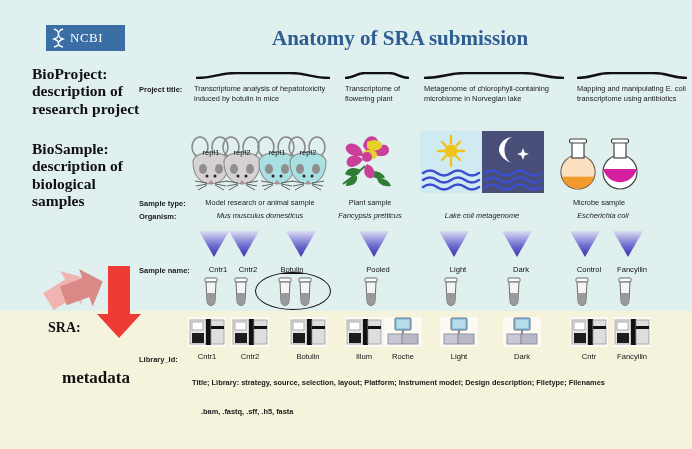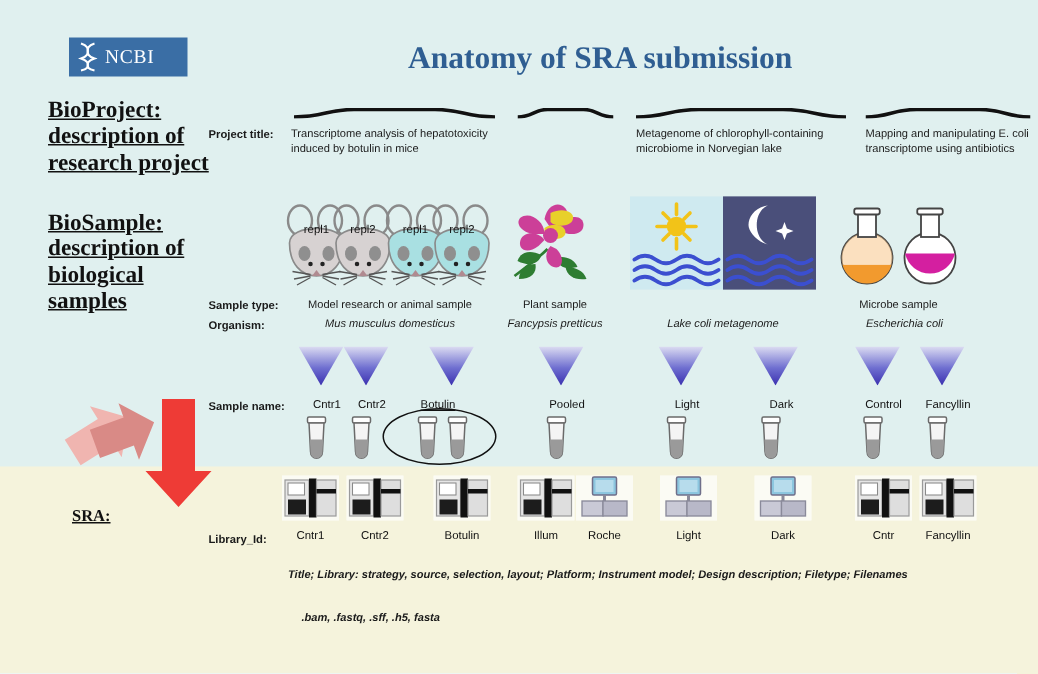--- a/index.html
+++ b/index.html
@@ -38,25 +38,24 @@
     font-size:21px;font-weight:bold;color:#2f5e92;
     text-align:left;
   }
 
   
   .row-label{
     position:absolute;
     font-family:"Liberation Serif",serif;
     font-size:15.5px;font-weight:bold;color:#111111;
     line-height:1.12;
-    text-decoration:underline;
   }
   #lbl-bioproject{left:32px;top:65px;width:110px;}
   #lbl-biosample{left:32px;top:140px;width:110px;}
-  #lbl-sra{left:48px;top:338px;font-size:11px;}
+  #lbl-sra{left:48px;top:320px;font-size:14px;}
   #lbl-metadata{left:62px;top:368px;font-size:17px;}
   #lbl-seqfiles{left:62px;top:397px;font-size:17px;}
   #lbl-otherncbi{
     left:17px;top:322px;width:72px;font-size:8.5px;line-height:1.2;
     font-family:"Liberation Serif",serif;font-weight:bold;color:#111;
   }
 
   
   .field-label{
     position:absolute;font-size:7.5px;font-weight:bold;color:#1a1a1a;
@@ -144,21 +143,21 @@
   
   .seq{position:absolute;width:38px;height:30px;background:#fbfbf4;}
   .libname{
     position:absolute;font-size:7.6px;color:#111;text-align:center;width:44px;
     font-family:"Liberation Sans",sans-serif;
   }
 
   
   .meta-line{
     position:absolute;font-size:7.4px;color:#1a1a1a;font-weight:bold;
-    font-family:"Liberation Sans",sans-serif;white-space:nowrap;font-style:italic;
+    font-family:"Liberation Sans",sans-serif;white-space:nowrap;
   }
   #md-line{left:192px;top:378px;}
   #sf-line{left:201px;top:407px;}
 </style>
 </head>
 <body>
 
 <div id="canvas">
 
   <div class="band-top"></div>
@@ -170,20 +169,21 @@
       <path d="M11 1 C2 4, 11 8, 2 11 C11 14, 2 17, 11 19" fill="none" stroke="#ffffff" stroke-width="1.4"></path>
     </svg>
     <span class="ncbi-text">NCBI</span>
   </div>
 
   <div class="main-title">Anatomy of SRA submission</div>
 
   <div class="row-label" id="lbl-bioproject">BioProject: description of  research project</div>
   <div class="row-label" id="lbl-biosample">BioSample: description of biological samples</div>
   <div class="row-label" id="lbl-sra">SRA:</div>
+  <div class="row-label" id="lbl-metadata">metadata</div>
   <div id="lbl-otherncbi">Other NCBI databases</div>
 
   <div class="field-label" id="fl-projtitle">Project title:</div>
   <div class="field-label" id="fl-sampletype">Sample type:</div>
   <div class="field-label" id="fl-organism">Organism:</div>
   <div class="field-label" id="fl-samplename">Sample name:</div>
   <div class="field-label" id="fl-libraryid">Library_Id:</div>
 
   <svg class="brace" id="br0" viewBox="0 0 134 7" preserveAspectRatio="none">
     <path d="M0 6 C20 6, 22 1, 40 1 L94 1 C112 1, 114 6, 134 6" fill="none" stroke="#111" stroke-width="2.4"></path>
@@ -192,20 +192,21 @@
     <path d="M0 6 C10 6, 11 1, 20 1 L44 1 C53 1, 54 6, 64 6" fill="none" stroke="#111" stroke-width="2.4"></path>
   </svg>
   <svg class="brace" id="br2" viewBox="0 0 140 7" preserveAspectRatio="none">
     <path d="M0 6 C20 6, 22 1, 42 1 L98 1 C118 1, 120 6, 140 6" fill="none" stroke="#111" stroke-width="2.4"></path>
   </svg>
   <svg class="brace" id="br3" viewBox="0 0 110 7" preserveAspectRatio="none">
     <path d="M0 6 C16 6, 18 1, 34 1 L76 1 C92 1, 94 6, 110 6" fill="none" stroke="#111" stroke-width="2.4"></path>
   </svg>
 
   <div class="proj-text" id="pt0">Transcriptome analysis of hepatotoxicity induced by botulin in mice</div>
+  <div class="proj-text" id="pt1">Transcriptome of flowering plant</div>
   <div class="proj-text" id="pt2">Metagenome of chlorophyll-containing microbiome in Norvegian lake</div>
   <div class="proj-text" id="pt3">Mapping and manipulating E. coli transcriptome using antibiotics</div>
 
   <div id="mice-group">
       <div class="mouse" style="left: 189px; top: 136px;">
         <svg viewBox="0 0 44 58" style="position:absolute;left:0;top:0;width:44px;height:58px">
           <ellipse cx="11" cy="11" rx="8" ry="10" fill="none" stroke="#8a8a8a" stroke-width="1.6"></ellipse>
           <ellipse cx="31" cy="11" rx="8" ry="10" fill="none" stroke="#8a8a8a" stroke-width="1.6"></ellipse>
           <path d="M4 26 C4 13, 40 13, 40 26 C40 40, 32 48, 22 48 C12 48, 4 40, 4 26 Z" fill="#d7d2d2" stroke="#8a8a8a" stroke-width="1.1"></path>
           <ellipse cx="14" cy="33" rx="4" ry="5" fill="#8f8f8f"></ellipse>

